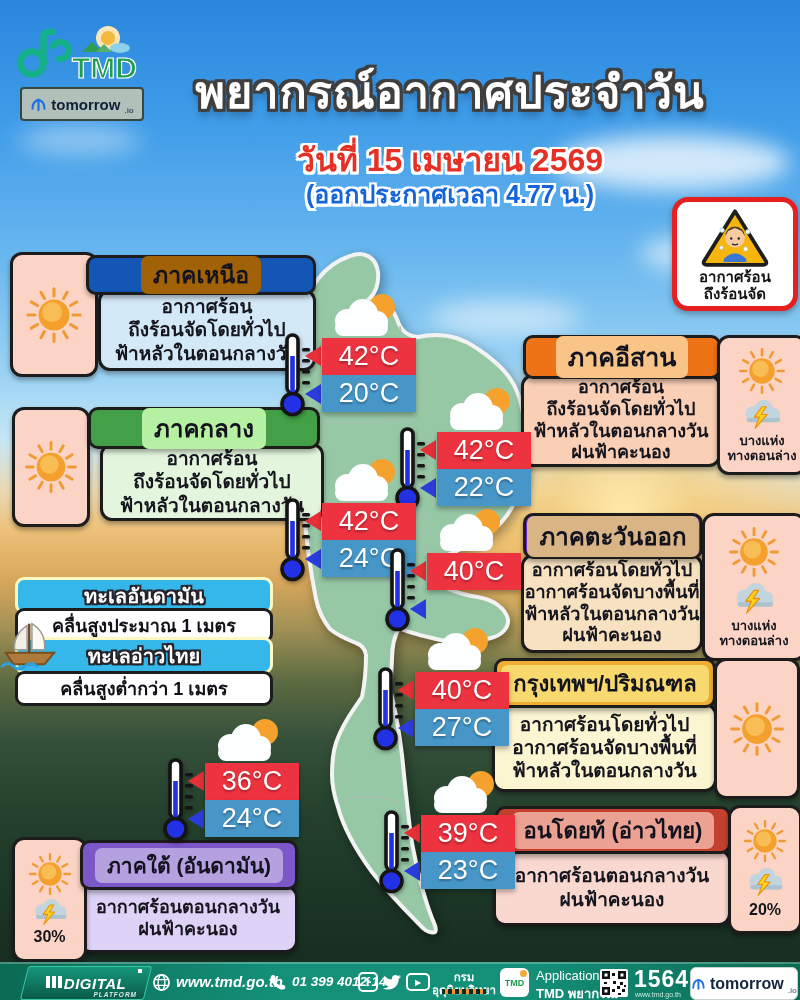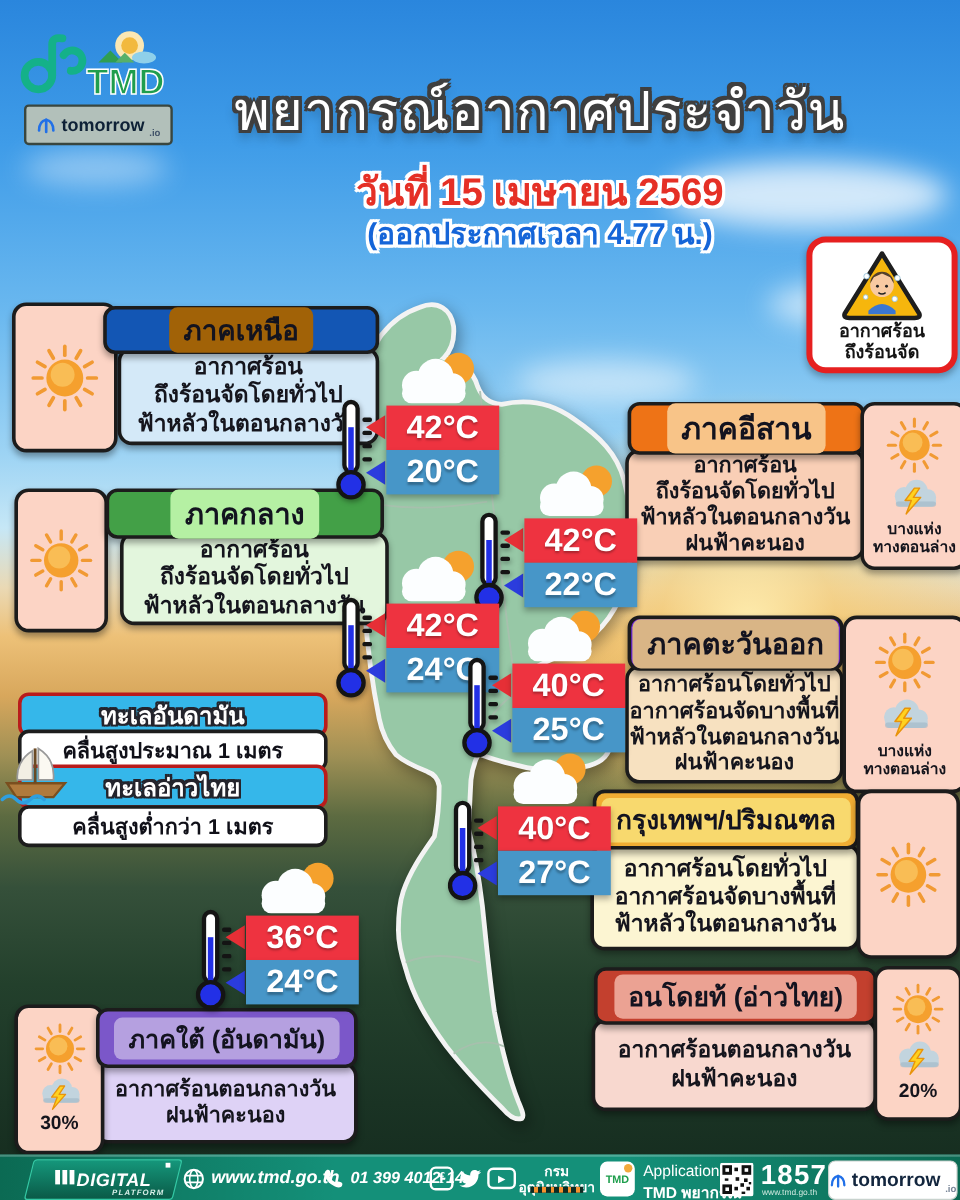--- a/index.html
+++ b/index.html
@@ -7,21 +7,21 @@
     font-family:"Liberation Sans",sans-serif;}
   
   .bg{position:absolute;inset:0;z-index:0;background:
     radial-gradient(circle at 78% 52%, rgba(255,238,176,.95) 0%, rgba(250,206,112,.55) 9%, rgba(250,206,112,0) 24%),
     linear-gradient(180deg,#2a86dd 0%,#3f9ce8 12%,#6ab8ef 26%,#9ed4f4 38%,#c6e7f6 44%,
       #ead9b4 49%,#edc178 53%,#d8a75c 58%,#9f9055 63%,#5d6b41 68%,
       #35503a 74%,#23402c 82%,#1a3324 92%,#142a1d 100%);}
   .cl{position:absolute;background:#fff;border-radius:50%;filter:blur(11px);z-index:1;}
   
   .title{position:absolute;left:120px;top:56px;width:660px;text-align:center;font-size:45px;
-    font-weight:400;color:#fff;z-index:2;letter-spacing:1px;
+    font-weight:700;color:#fff;z-index:2;letter-spacing:1px;
     text-shadow:-3px -3px 0 #3f3f3f,3px -3px 0 #3f3f3f,-3px 3px 0 #3f3f3f,3px 3px 0 #3f3f3f,
       -3px 0 0 #3f3f3f,3px 0 0 #3f3f3f,0 -3px 0 #3f3f3f,0 3px 0 #3f3f3f,0 7px 9px rgba(0,0,0,.35);}
   .ol-white{text-shadow:-2.5px -2.5px 0 #fff,2.5px -2.5px 0 #fff,-2.5px 2.5px 0 #fff,2.5px 2.5px 0 #fff,
       -2.5px 0 0 #fff,2.5px 0 0 #fff,0 -2.5px 0 #fff,0 2.5px 0 #fff;}
   .ol-dark{text-shadow:-2px -2px 0 #24242c,2px -2px 0 #24242c,-2px 2px 0 #24242c,2px 2px 0 #24242c,
       -2px 0 0 #24242c,2px 0 0 #24242c,0 -2px 0 #24242c,0 2px 0 #24242c;}
   .date-line{position:absolute;left:140px;top:134px;width:620px;text-align:center;font-size:32px;
     font-weight:800;color:#e53026;z-index:2;}
   .issue-line{position:absolute;left:140px;top:174px;width:620px;text-align:center;font-size:25px;
     font-weight:800;color:#1565d8;z-index:2;}
@@ -40,21 +40,21 @@
     filter:drop-shadow(3px 5px 6px rgba(0,0,0,.35));}
   .land{fill:#97c8a6;stroke:#f3f3f3;stroke-width:4;}
   .borders path{fill:none;stroke:#a9bfae;stroke-width:1.6;opacity:.9;}
   
   .marker{position:absolute;width:150px;height:160px;z-index:6;}
   .mk-cloud{position:absolute;left:46px;top:0;width:74px;height:48px;}
   .mk-thermo{position:absolute;left:0;top:40px;width:30px;height:86px;filter:drop-shadow(1px 2px 2px rgba(0,0,0,.35));}
   .mk-tri{position:absolute;width:0;height:0;border-top:10px solid transparent;border-bottom:10px solid transparent;}
   .mk-tri.hi{left:25px;top:54px;border-right:16px solid #e62f36;}
   .mk-tri.lo{left:25px;top:92px;border-right:16px solid #2b3cdd;}
-  .temp-hi,.temp-lo{position:absolute;left:42px;width:94px;height:37px;color:#fff;font-weight:700;
+  .temp-hi,.temp-lo{position:absolute;left:42px;width:94px;height:37px;color:#fff;font-weight:400;
     font-size:27px;display:flex;align-items:center;justify-content:center;
     text-shadow:0 2px 2px rgba(0,0,0,.3);box-shadow:0 3px 5px rgba(0,0,0,.3);}
   .temp-hi{top:46px;background:#ee3340;}
   .temp-lo{top:83px;background:#4796c8;}
   
   .rhead{position:absolute;border:3px solid #1c1c1c;border-radius:10px;display:flex;align-items:center;
     justify-content:center;z-index:5;box-shadow:0 3px 5px rgba(0,0,0,.35);}
   .rpill{border-radius:7px;padding:1px 12px;font-weight:800;color:#13131f;white-space:nowrap;}
   .rbody{position:absolute;border:3px solid #1c1c1c;border-radius:12px;display:flex;align-items:center;
     justify-content:center;text-align:center;font-weight:700;color:#15151d;white-space:pre-line;
@@ -64,21 +64,21 @@
     box-shadow:0 3px 5px rgba(0,0,0,.35);}
   .inote{font-size:13px;font-weight:800;color:#14141c;text-align:center;white-space:pre-line;line-height:1.15;}
   .rh-north{background:#1356b4}.rp-north{background:#a16207}.rb-north{background:#d4e9f8}
   .rh-central{background:#43a047}.rp-central{background:#b5f0a3}.rb-central{background:#e3f6dd}
   .rh-ne{background:#ee7316}.rp-ne{background:#f8c488}.rb-ne{background:#f9cfb6}
   .rh-east{background:#6d28d9}.rp-east{background:#d9b586}.rb-east{background:#f7e1c0}
   .rh-bkk{background:#f0ad33}.rp-bkk{background:#f8d96e}.rb-bkk{background:#fcf5d2}
   .rh-gulf{background:#c3402e}.rp-gulf{background:#eba293}.rb-gulf{background:#f8d8cf}
   .rh-and{background:#7b57c9}.rp-and{background:#b5a0e0}.rb-and{background:#ded2f6}
   
-  .sea-head{position:absolute;height:31px;background:#35b7ea;border:3px solid #b91c1c;border-radius:9px;
+  .sea-head{position:absolute;height:31px;background:#35b7ea;border:3px solid #fef9c3;border-radius:9px;
     display:flex;align-items:center;justify-content:center;color:#fff;font-weight:800;font-size:20px;z-index:3;}
   .sea-wave{position:absolute;height:29px;background:#fff;border:3px solid #1d1d1d;border-radius:9px;
     display:flex;align-items:center;justify-content:center;color:#101018;font-weight:800;font-size:18px;z-index:3;}
   .boat{position:absolute;left:0;top:616px;width:60px;height:56px;z-index:4;}
   
   .footer{position:absolute;left:0;top:962px;width:800px;height:38px;z-index:7;
     background:linear-gradient(90deg,#0b6a53,#149079 35%,#149079 65%,#0b6a53);
     border-top:2px solid rgba(255,255,255,.25);}
   .f-digi{position:absolute;left:24px;top:2px;width:122px;height:32px;transform:skewX(-14deg);
     background:linear-gradient(180deg,#15977b,#0a5a47);border:1.5px solid #35c9a5;border-radius:3px;}
@@ -285,21 +285,20 @@
   <div class="marker" style="left:385px;top:507px">
     <svg class="mk-cloud">
         <use href="#sym-cloudsun" xlink:href="#sym-cloudsun"></use>
       </svg>
     <svg class="mk-thermo">
         <use href="#sym-thermo" xlink:href="#sym-thermo"></use>
       </svg>
     <div class="mk-tri hi"></div>
     <div class="mk-tri lo"></div>
     <div class="temp-hi">40°C</div>
-    <div class="temp-lo">25°C</div>
   </div>
   <div class="marker" style="left:373px;top:626px">
     <svg class="mk-cloud">
         <use href="#sym-cloudsun" xlink:href="#sym-cloudsun"></use>
       </svg>
     <svg class="mk-thermo">
         <use href="#sym-thermo" xlink:href="#sym-thermo"></use>
       </svg>
     <div class="mk-tri hi"></div>
     <div class="mk-tri lo"></div>
@@ -310,20 +309,32 @@
     <svg class="mk-cloud">
         <use href="#sym-cloudsun" xlink:href="#sym-cloudsun"></use>
       </svg>
     <svg class="mk-thermo">
         <use href="#sym-thermo" xlink:href="#sym-thermo"></use>
       </svg>
     <div class="mk-tri hi"></div>
     <div class="mk-tri lo"></div>
     <div class="temp-hi">36°C</div>
     <div class="temp-lo">24°C</div>
+  </div>
+  <div class="marker" style="left:379px;top:769px">
+    <svg class="mk-cloud">
+        <use href="#sym-cloudsun" xlink:href="#sym-cloudsun"></use>
+      </svg>
+    <svg class="mk-thermo">
+        <use href="#sym-thermo" xlink:href="#sym-thermo"></use>
+      </svg>
+    <div class="mk-tri hi"></div>
+    <div class="mk-tri lo"></div>
+    <div class="temp-hi">39°C</div>
+    <div class="temp-lo">23°C</div>
   </div>
 
   <div class="ibox" style="left:10px;top:252px;width:78px;height:111px">
     <svg width="58" height="58">
         <use href="#sym-sun" xlink:href="#sym-sun"></use>
       </svg>
   </div>
   <div class="rhead rh-north" style="left:86px;top:255px;width:224px;height:34px">
     <div class="rpill rp-north" style="font-size:23px">ภาคเหนือ</div>
   </div>
@@ -486,21 +497,21 @@
         <rect x="22" y="20" width="3" height="3"></rect>
           <rect x="18" y="24" width="3" height="2"></rect>
           <rect x="24" y="16" width="2" height="2"></rect>
       </g>
       <g fill="#fff">
           <rect x="4.5" y="4.5" width="3" height="3"></rect>
           <rect x="20.5" y="4.5" width="3" height="3"></rect>
           <rect x="4.5" y="20.5" width="3" height="3"></rect>
         </g>
     </svg>
-    <div class="f-item f-hotline">1857</div>
+    <div class="f-item f-hotline">1564</div>
     <div class="f-item f-hotline-sub">www.tmd.go.th</div>
     <div class="tmf-badge">
       <svg width="18" height="18">
           <use href="#sym-trident" xlink:href="#sym-trident"></use>
         </svg>
       <span class="tmf-text">tomorrow</span>
       <span class="tmf-io">.io</span>
     </div>
   </div>
 

